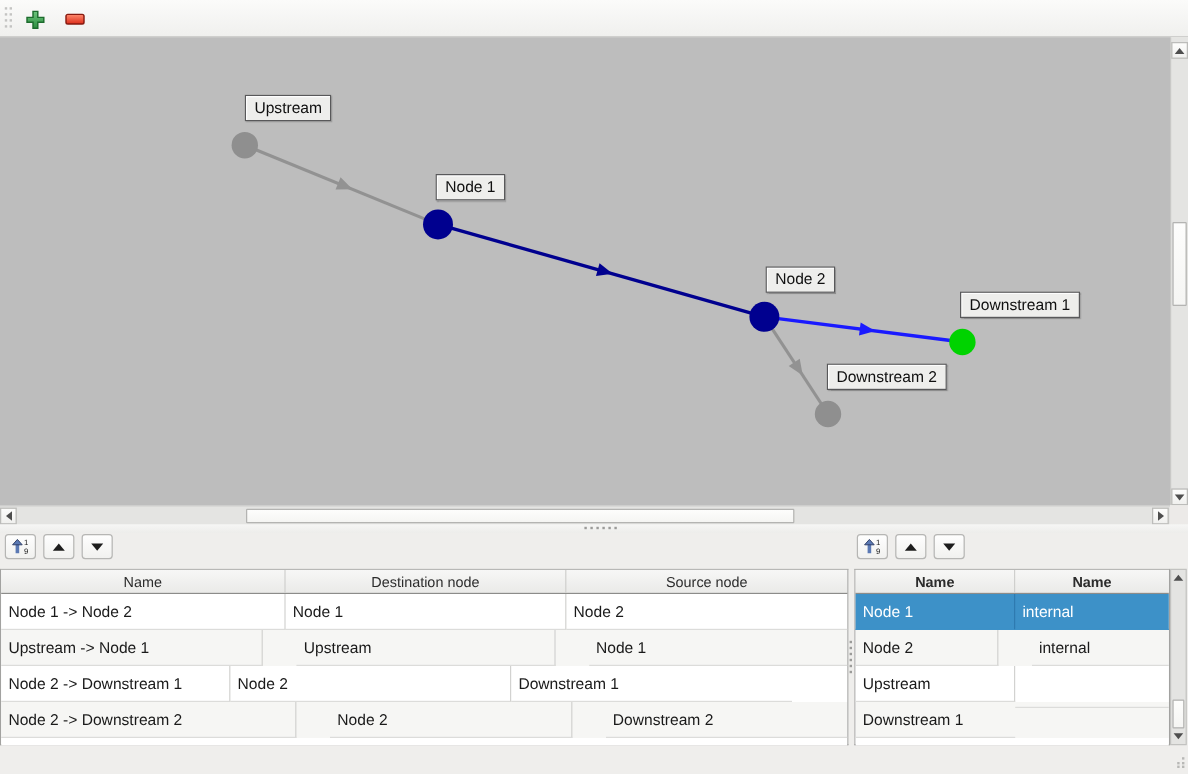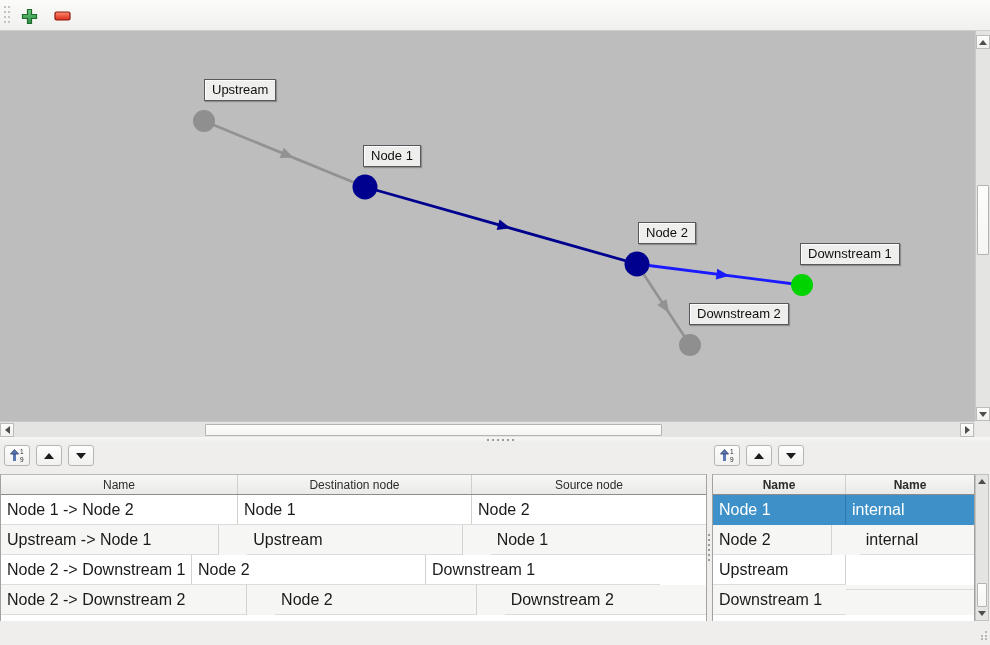--- a/index.html
+++ b/index.html
@@ -102,21 +102,21 @@
     font-size: 12px; color: #2c2c2c; border-right: 1px solid #cfcfcd;
     overflow: hidden; cursor: pointer;
   }
   .t-head .hc:last-child { border-right: none; }
   .t-right .t-head .hc { font-weight: bold; }
   .t-row { display: flex; height: 30px; cursor: pointer; }
   .t-row.odd { background: #ffffff; }
   .t-row.even { background: #f6f6f4; gap: 28px; }
   .t-row .tc {
     display: flex; align-items: center; padding-left: 6px;
-    font-size: 16px; border-right: 1px solid #d2d2d0; border-bottom: 1px solid #dcdcda;
+    font-size: 13px; border-right: 1px solid #d2d2d0; border-bottom: 1px solid #dcdcda;
     overflow: hidden; white-space: nowrap;
   }
   .t-row .tc:last-child { border-right: none; }
   .t-row.selected { background: #3d91c8; color: #ffffff; }
   .t-row.selected .tc { border-right-color: #2e7ab0; border-bottom-color: #3d91c8; }
   .t-filler { height: 6px; background: #ffffff; }
 
   
   .rt-vsb { position: absolute; left: 975px; top: 474px; width: 14px; height: 147px; background: #e4e4e2; border: 1px solid #c2c2c0; }
 

